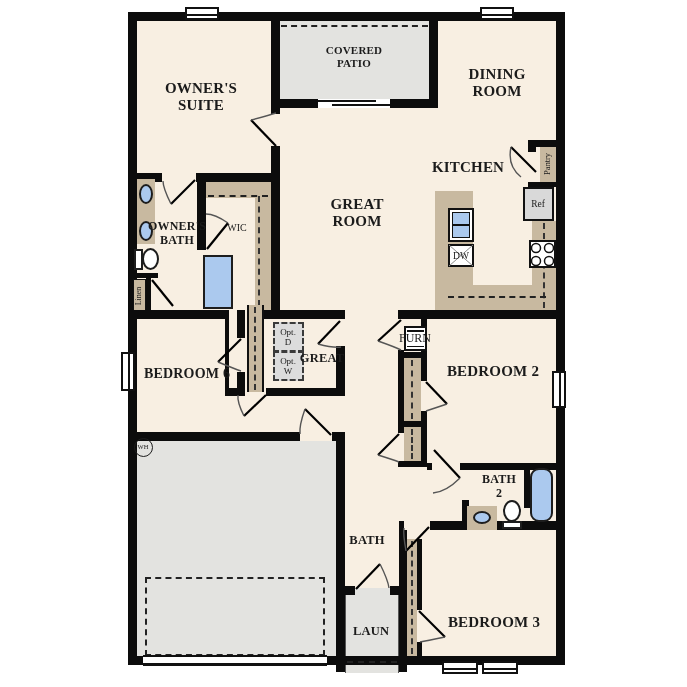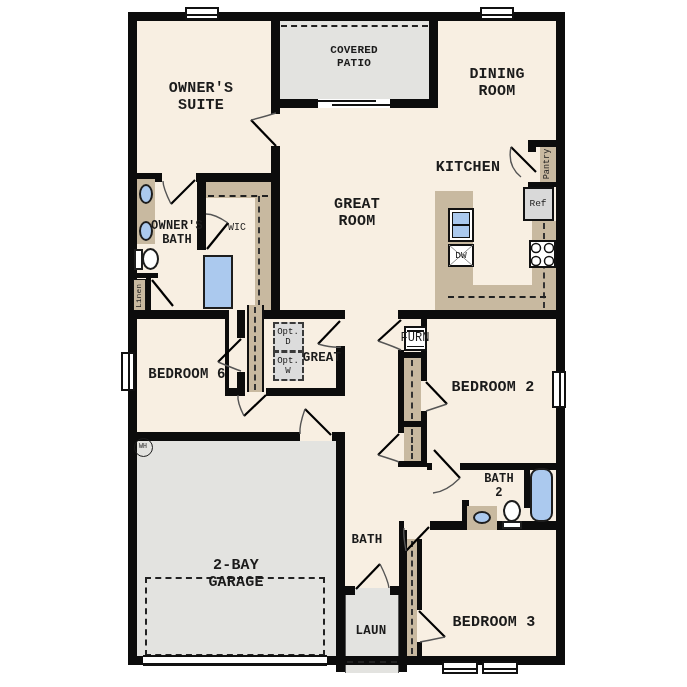--- a/index.html
+++ b/index.html
@@ -1,17 +1,17 @@
 <!DOCTYPE html>
 <html style="--floor: #f8efe2; --wall: #0c0c0c; --counter: #c8b9a0; --fixture: #abc9ee; --concrete: #e3e3e0;"><head>
 <meta charset="utf-8">
 <style>
   html,body{margin:0;padding:0;background:#fff;}
   .canvas{position:relative;width:687px;height:687px;background:#fff;overflow:hidden;
-          font-family:Liberation Mono, monospace;color:#1b1b1b;}
+          font-family:Liberation Serif, serif;color:#1b1b1b;}
   .abs{position:absolute;}
   .floor{background:var(--floor);}
   .wall{position:absolute;background:var(--wall);}
   .concrete{position:absolute;background:var(--concrete);}
   .tan{position:absolute;background:var(--counter);}
   .blue{position:absolute;background:var(--fixture);border:2px solid #1d1d1d;box-sizing:border-box;}
   .whitebox{position:absolute;background:#fff;border:2px solid #111;box-sizing:border-box;}
   .graybox{position:absolute;background:#d9d9d9;border:2px solid #111;box-sizing:border-box;}
   .optbox{position:absolute;background:#dcdcdc;border:2px dashed #3a3a3a;box-sizing:border-box;}
   .dash-h{position:absolute;border-top:2px dashed #222;height:0;}
@@ -233,22 +233,20 @@
   <div class="lbl small" style="left:538px;top:204px;font-size:9.5px;text-align:right;">Ref</div>
   <div class="lbl small" style="left:461px;top:256px;font-size:9.5px;">DW</div>
   <div class="lbl small vert" style="left:139px;top:296px;font-size:8px;">Linen</div>
   <div class="lbl small" style="left:415px;top:339px;font-size:12px;">FURN</div>
   <div class="lbl" style="left:322px;top:358px;font-size:12.5px;">GREAT</div>
   <div class="lbl small" style="left:288px;top:337px;font-size:9px;">Opt.
 D</div>
   <div class="lbl small" style="left:288px;top:366px;font-size:9px;">Opt.
 W</div>
   <div class="lbl" style="left:187px;top:374px;font-size:14px;">BEDROOM 6</div>
-  <div class="lbl" style="left:493px;top:388px;font-size:15px;">BEDROOM 2</div>
+  <div class="lbl" style="left:493px;top:372px;font-size:15px;">BEDROOM 2</div>
   <div class="lbl small" style="left:143px;top:447px;font-size:6.5px;">WH</div>
   <div class="lbl" style="left:499px;top:487px;font-size:12px;">BATH
 2</div>
   <div class="lbl" style="left:367px;top:540px;font-size:12.5px;">BATH</div>
-  <div class="lbl" style="left:236px;top:574px;font-size:15px;">2-BAY
-GARAGE</div>
   <div class="lbl" style="left:494px;top:600px;font-size:15px;margin-top:23px;">BEDROOM 3</div>
   <div class="lbl" style="left:371px;top:631px;font-size:12.5px;">LAUN</div>
 </div>
 
 </body></html>

